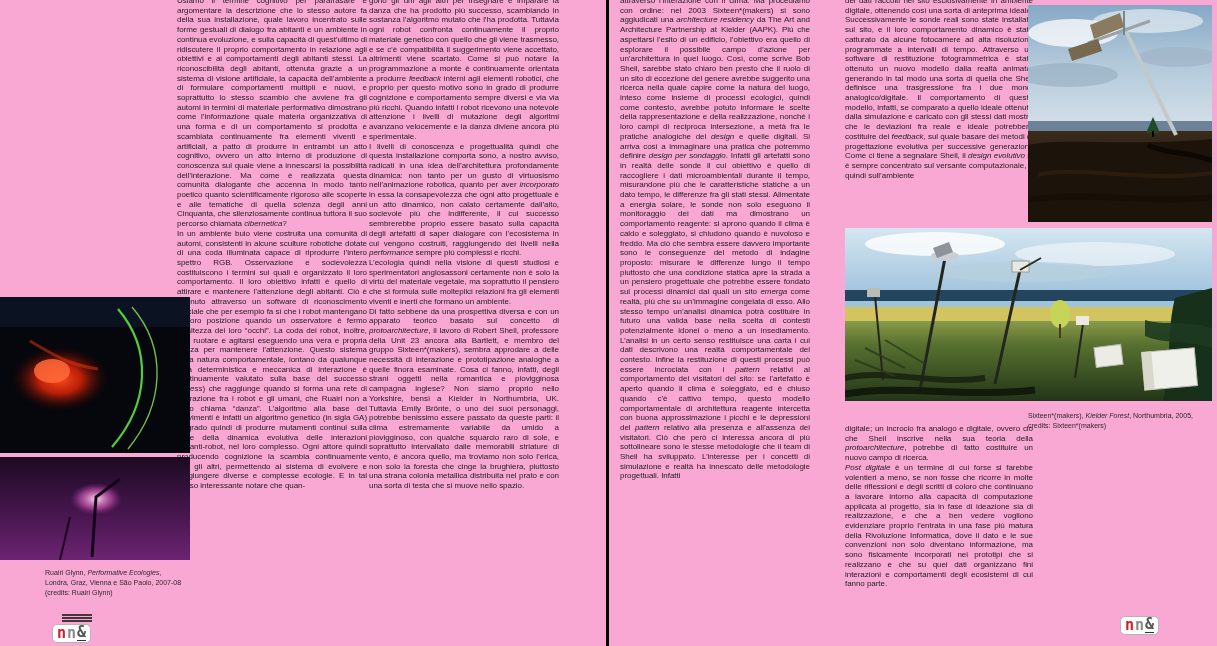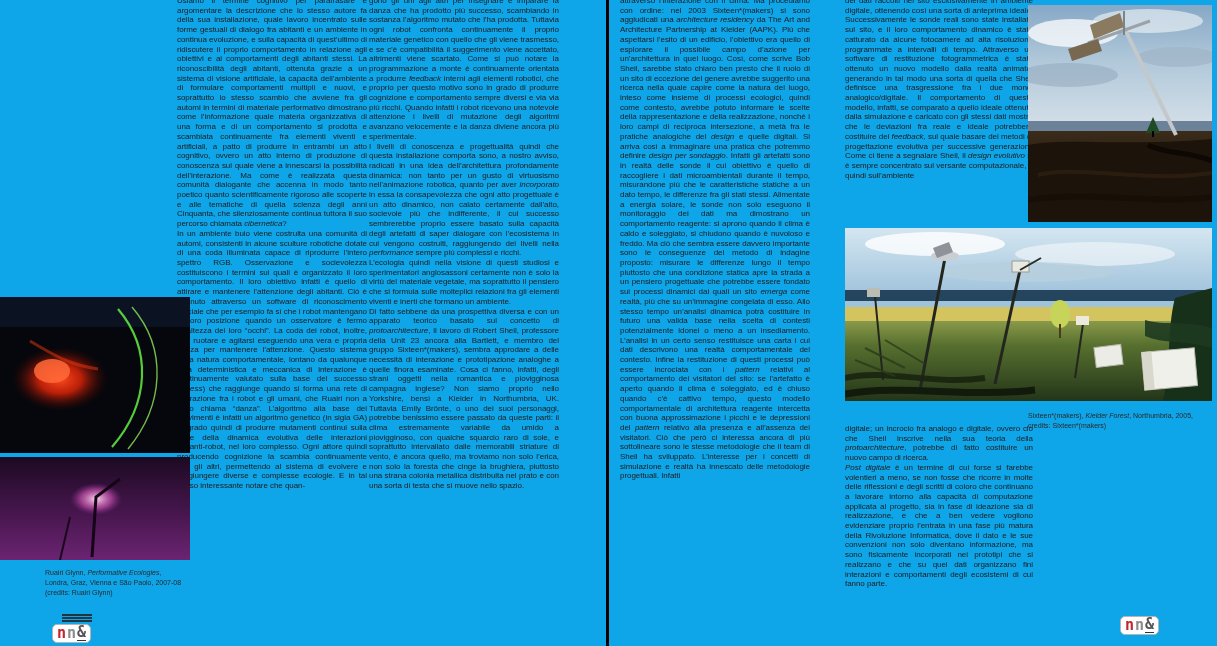--- a/index.html
+++ b/index.html
@@ -1,18 +1,18 @@
 <!DOCTYPE html>
 <html><head>
 <meta charset="utf-8">
 <style>
   html,body{margin:0;padding:0;}
   body{width:1217px;height:646px;overflow:hidden;background:#fdfdfd;position:relative;
        font-family:"Liberation Sans",sans-serif;}
-  .spread{position:absolute;inset:0;background:#0ea5e9;}
+  .spread{position:absolute;inset:0;background:#f9a8d4;}
   .gutter{position:absolute;left:606px;top:0;width:3px;height:646px;background:#000;}
   .textcol{position:absolute;width:190px;text-align:justify;
            font-size:8px;line-height:9.7px;letter-spacing:-0.05px;color:#1d1d1d;overflow:hidden;}
   .textcol p{margin:0;}
   .textcol i{}
   #col1{left:177px;top:-4px;height:646px;}
   #col2{left:369px;top:-4px;height:646px;}
   #col3{left:620px;top:-4px;height:650px;}
   #col4a{left:845px;top:-4px;width:188px;height:214px;}
   #col4b{left:845px;top:424px;width:188px;height:225px;}

